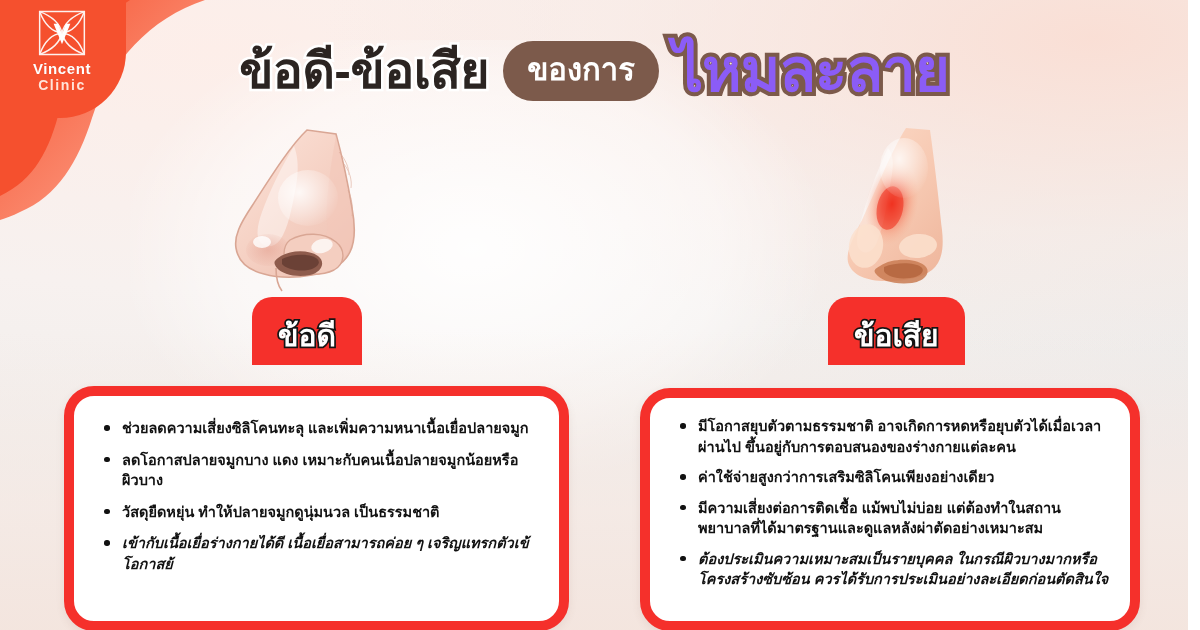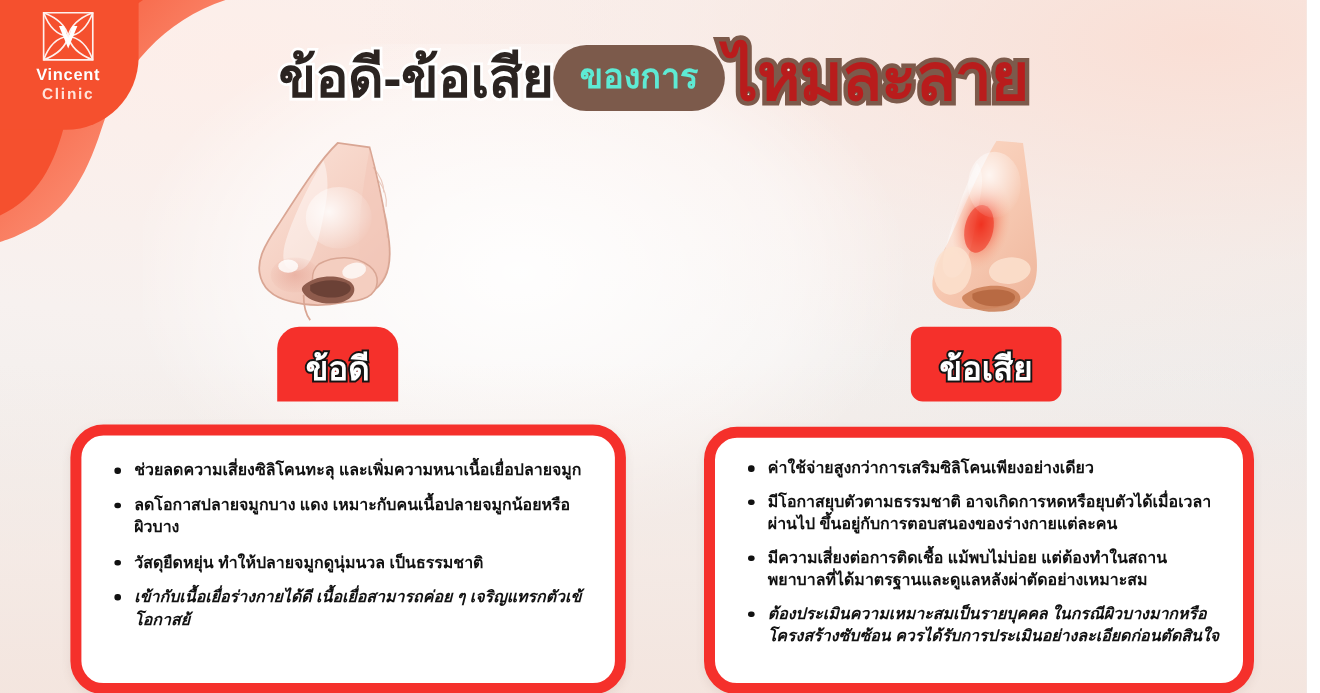--- a/index.html
+++ b/index.html
@@ -82,47 +82,47 @@
     margin-top: 2px;
   }
 
   
   .title-row {
     position: absolute;
     left: 0; right: 0; top: 34px;
     display: flex;
     align-items: center;
     justify-content: center;
-    gap: 0;
+    gap: 14px;
     height: 74px;
   }
   .title-a {
     font-size: 50px;
     font-weight: 800;
     color: #2b2421;
     line-height: 1;
     letter-spacing: -0.5px;
     -webkit-text-stroke: 5px #ffffff;
     paint-order: stroke fill;
     white-space: nowrap;
   }
   .title-pill {
     background: #7c5a4b;
-    color: #5eead4;
+    color: #ffffff;
     font-size: 31px;
     font-weight: 700;
     line-height: 1;
     padding: 13px 24px 16px;
     border-radius: 999px;
     white-space: nowrap;
   }
   .title-b {
     font-size: 60px;
     font-weight: 800;
-    color: #b91c1c;
+    color: #8b5cf6;
     line-height: 1;
     -webkit-text-stroke: 8px #7c5a4b;
     paint-order: stroke fill;
     white-space: nowrap;
     letter-spacing: -1px;
   }
 
   
   .nose {
     position: absolute;
@@ -145,21 +145,21 @@
   .badge-label {
     color: #ffffff;
     font-size: 30px;
     font-weight: 800;
     line-height: 1;
     -webkit-text-stroke: 3.5px #141414;
     paint-order: stroke fill;
     white-space: nowrap;
   }
   .badge-pros { left: 252px; top: 297px; }
-  .badge-cons { left: 828px; top: 297px; border-radius: 11px; }
+  .badge-cons { left: 828px; top: 297px; }
 
   
   .card {
     position: absolute;
     background: #ffffff;
     border: 10px solid #f5302b;
     border-radius: 30px;
     z-index: 3;
     box-shadow: 0 3px 9px rgba(120, 80, 70, .10);
     margin-top: 34px;
@@ -342,20 +342,20 @@
       <li class="bullet-item">เข้ากับเนื้อเยื่อร่างกายได้ดี เนื้อเยื่อสามารถค่อย ๆ เจริญแทรกตัวเข้โอกาสย้</li>
     </ul>
   </div>
 
   <div class="badge badge-cons">
     <span class="badge-label">ข้อเสีย</span>
   </div>
 
   <div class="card card-cons">
     <ul class="bullet-list">
+      <li class="bullet-item">มีโอกาสยุบตัวตามธรรมชาติ อาจเกิดการหดหรือยุบตัวได้เมื่อเวลาผ่านไป ขึ้นอยู่กับการตอบสนองของร่างกายแต่ละคน</li>
       <li class="bullet-item">ค่าใช้จ่ายสูงกว่าการเสริมซิลิโคนเพียงอย่างเดียว</li>
-      <li class="bullet-item">มีโอกาสยุบตัวตามธรรมชาติ อาจเกิดการหดหรือยุบตัวได้เมื่อเวลาผ่านไป ขึ้นอยู่กับการตอบสนองของร่างกายแต่ละคน</li>
       <li class="bullet-item">มีความเสี่ยงต่อการติดเชื้อ แม้พบไม่บ่อย แต่ต้องทำในสถานพยาบาลที่ได้มาตรฐานและดูแลหลังผ่าตัดอย่างเหมาะสม</li>
       <li class="bullet-item">ต้องประเมินความเหมาะสมเป็นรายบุคคล ในกรณีผิวบางมากหรือโครงสร้างซับซ้อน ควรได้รับการประเมินอย่างละเอียดก่อนตัดสินใจ</li>
     </ul>
   </div>
 
 </div>
 
 </body></html>

